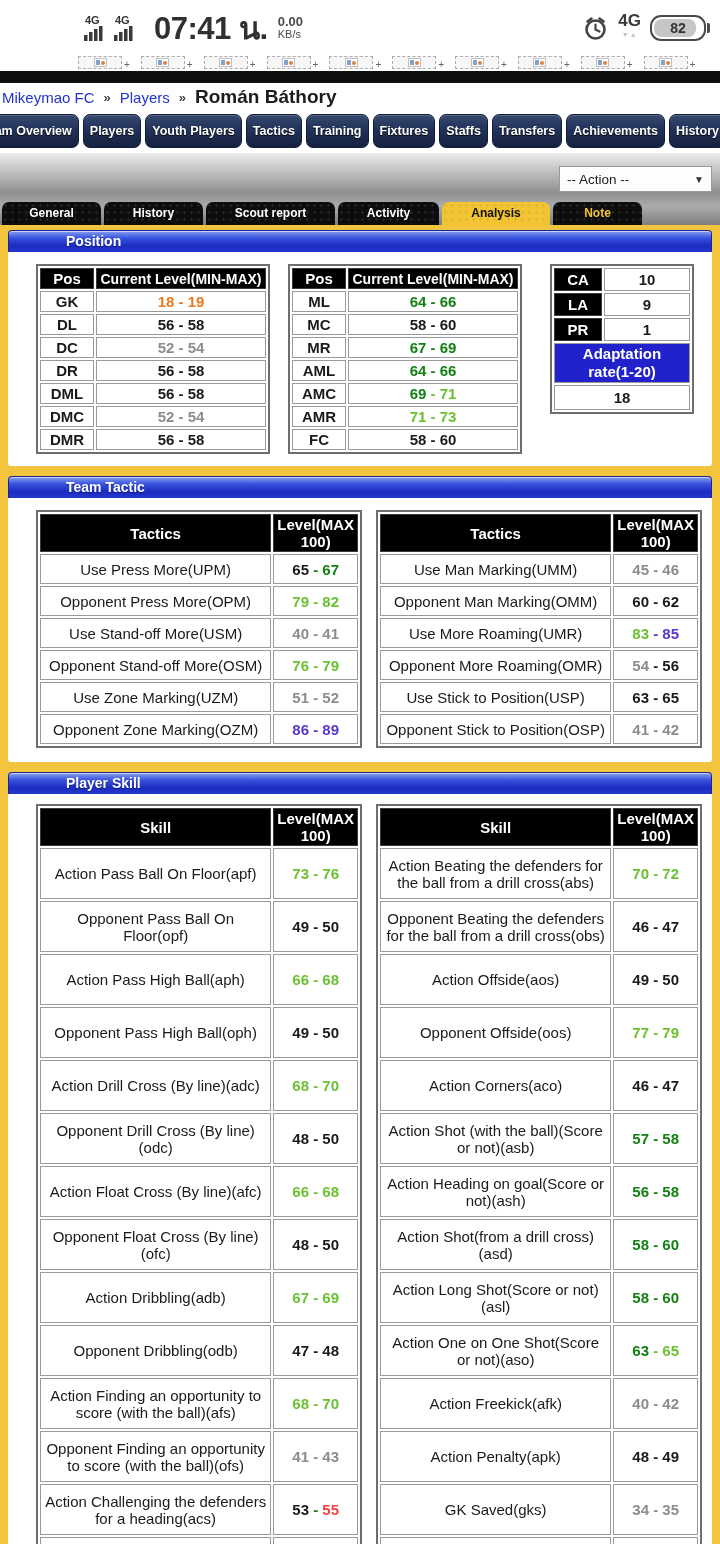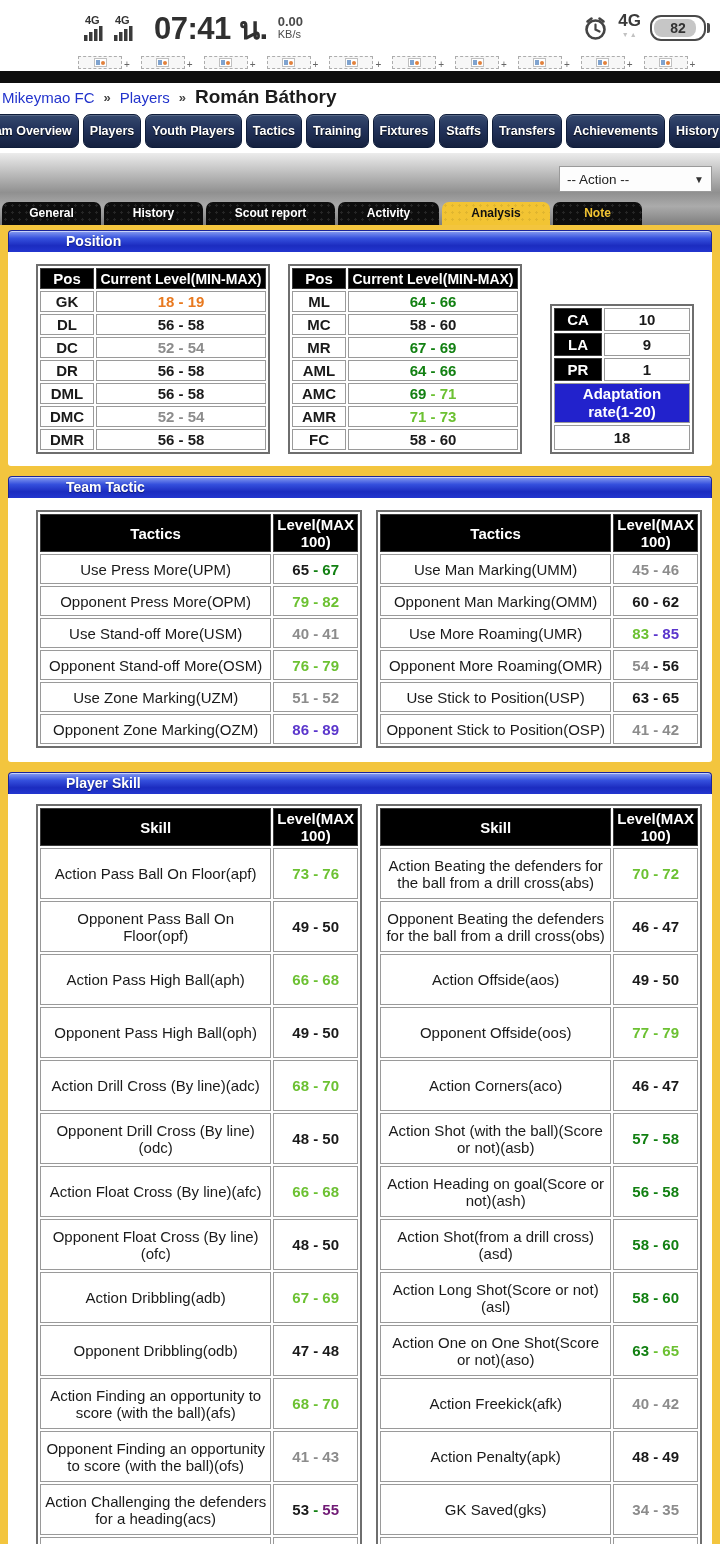--- a/index.html
+++ b/index.html
@@ -63,21 +63,21 @@
   .dtab.active{background-color:#f2c433;background-image:radial-gradient(circle,rgba(0,0,0,.08) 1px,transparent 1.3px);color:#111;}
   .dtab.ytext{color:#f2c433;}
 
   
   .content{background:#f3c53e;padding:5px 8px 12px 8px;display:flex;flex-direction:column;gap:10px;}
   .sec-header{height:21px;line-height:21px;color:#fff;font-weight:bold;font-size:14px;padding-left:57px;
      background:linear-gradient(180deg,#8a9ff2 0%,#3550dd 35%,#1b2cc0 70%,#2336cf 100%);
      border:1px solid #1a249a;border-bottom:none;border-radius:4px 4px 0 0;
      box-shadow:inset 0 1px 0 rgba(255,255,255,.55);text-shadow:0 1px 1px rgba(0,0,0,.4);}
   .sec-body{background:#fff;border-radius:0 0 3px 3px;display:flex;align-items:flex-start;}
-  .body-pos{padding:12px 10px 12px 28px;gap:18px;align-items:flex-end;}
+  .body-pos{padding:12px 10px 12px 28px;gap:18px;}
   .body-tac{padding:12px 10px 14px 28px;gap:14px;}
   .body-skl{padding:10px 10px 14px 28px;gap:14px;}
 
   table.tbl{border-collapse:separate;border-spacing:2px;background:#fff;border:2px solid #6e6e6e;}
   .tbl th{background:#000;color:#fff;font-weight:bold;border:1px solid #3a3a3a;padding:1px 3px;font-size:15px;}
   .tbl td{border:1px solid #9a9a9a;text-align:center;background:#fff;vertical-align:middle;}
   .pos-tbl th.h-lbl{width:46px;}
   .pos-tbl th.h-val{width:162px;font-size:14px;white-space:nowrap;}
   .pos-tbl td{height:19px;font-size:15px;font-weight:600;padding:0 3px;}
   .tac-tbl th.h-lbl{width:232px;}
@@ -460,21 +460,21 @@
               <tr>
                 <td class="lbl">Action Finding an opportunity to score (with the ball)(afs)</td>
                 <td class="val"><span style="color: rgb(108, 193, 50);">68</span><span style="color: rgb(108, 193, 50);"> - </span><span style="color: rgb(108, 193, 50);">70</span></td>
               </tr>
               <tr>
                 <td class="lbl">Opponent Finding an opportunity to score (with the ball)(ofs)</td>
                 <td class="val"><span style="color: rgb(140, 140, 140);">41</span><span style="color: rgb(140, 140, 140);"> - </span><span style="color: rgb(140, 140, 140);">43</span></td>
               </tr>
               <tr>
                 <td class="lbl">Action Challenging the defenders for a heading(acs)</td>
-                <td class="val"><span style="color: rgb(26, 26, 26);">53</span><span style="color: rgb(18, 128, 18);"> - </span><span style="color: #701a75; text-align: center;">55</span></td>
+                <td class="val"><span style="color: rgb(26, 26, 26);">53</span><span style="color: rgb(18, 128, 18);"> - </span><span style="color: #ef4444; text-align: center;">55</span></td>
               </tr>
               <tr>
                 <td class="lbl">Opponent Challenging the defenders for a heading(ocs)</td>
                 <td class="val"></td>
               </tr>
             </tbody>
           </table>
         <table class="tbl skl-tbl">
             <tbody id="skl-right">
               <tr>

